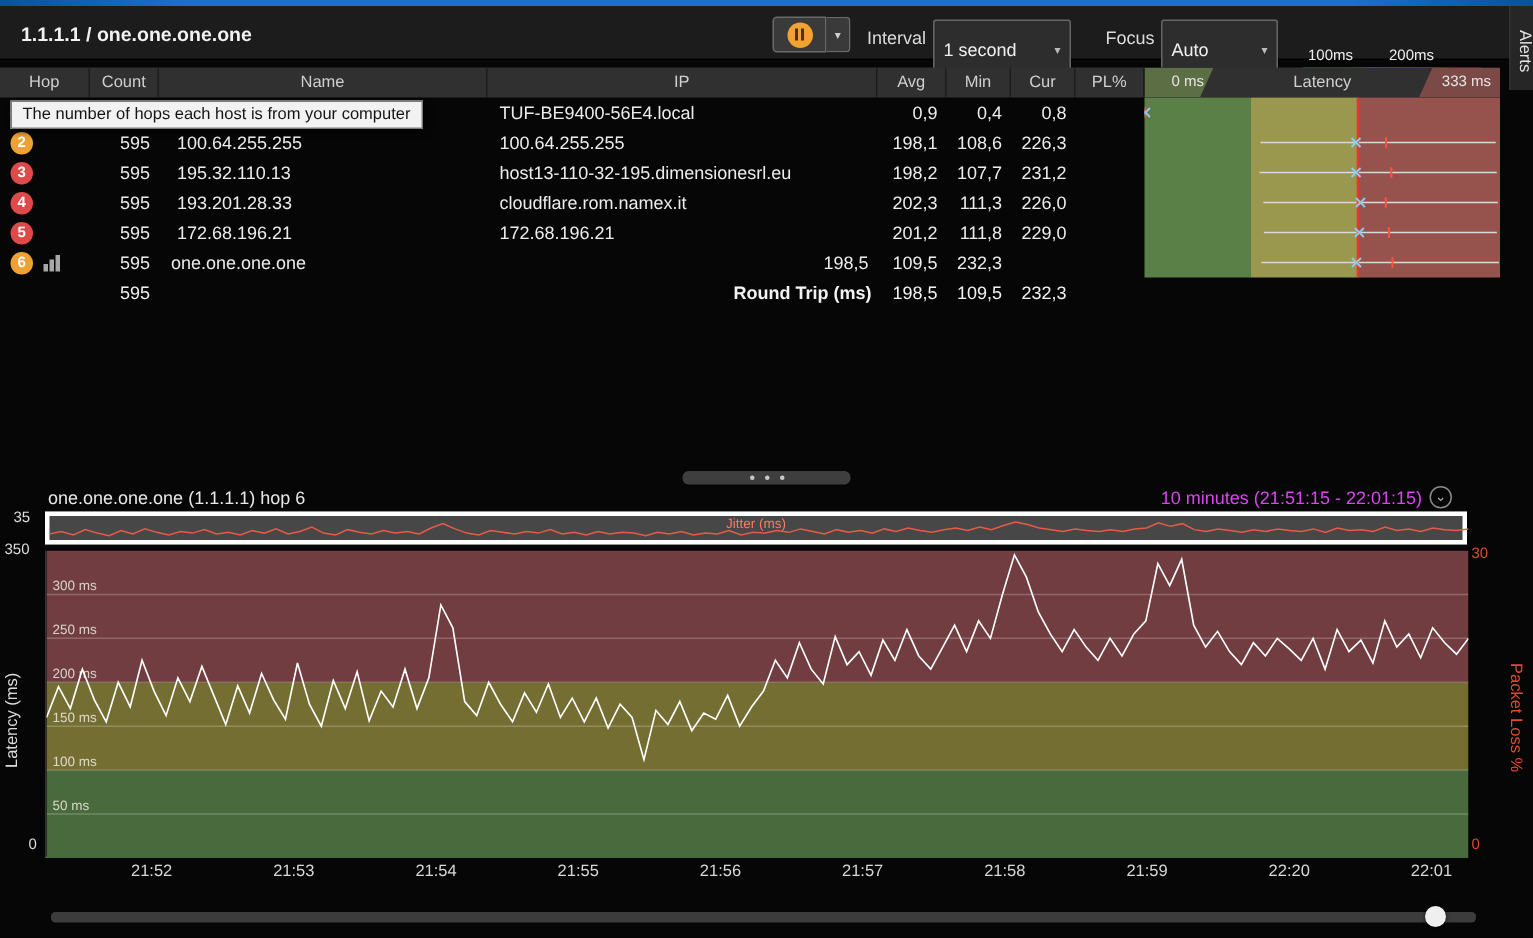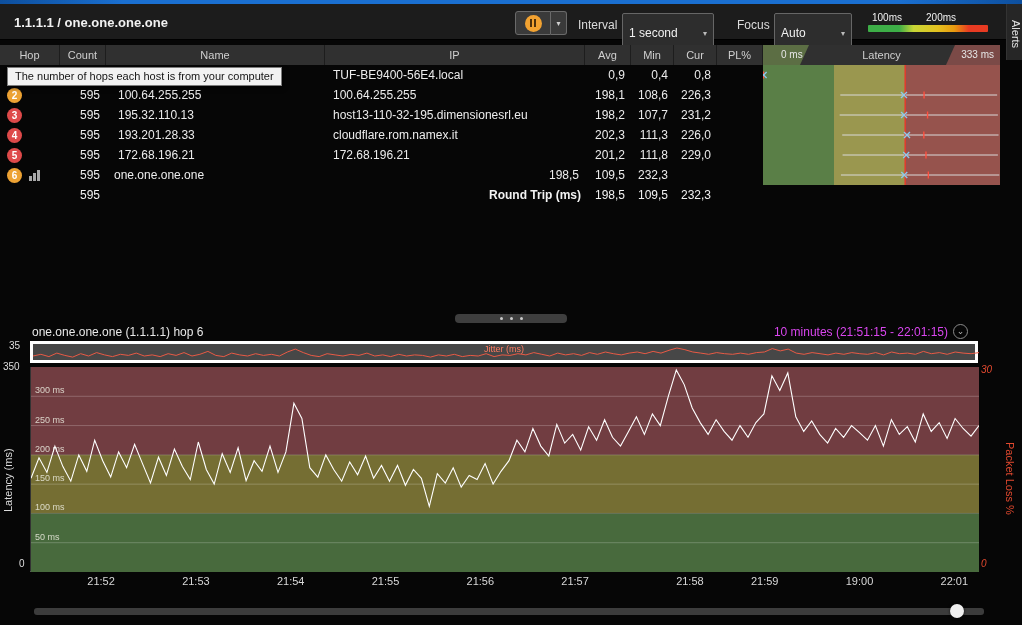--- a/index.html
+++ b/index.html
@@ -22,21 +22,21 @@
   .pause-dd { width:16px; height:24px; background:#3a3a3a; border:1px solid #6a6a6a; border-left:none; border-radius:0 3px 3px 0;
               color:#cfcfcf; font-size:8px; display:flex; align-items:center; justify-content:center; cursor:pointer; }
   .tool-lbl { position:absolute; top:14px; font-size:12px; color:#dcdcdc; }
   .lbl-interval { left:578px; } .lbl-focus { left:737px; }
   .select { position:absolute; top:9px; height:40px; background:#2d2d2d; border:1px solid #666; border-radius:2px;
             color:#f0f0f0; font-size:12px; display:flex; align-items:center; justify-content:space-between;
             padding:0 6px; cursor:pointer; }
   .sel-interval { left:622px; width:92px; } .sel-focus { left:774px; width:78px; }
   .select .dd { font-size:8px; color:#bbb; margin-left:6px; }
   .legend { position:absolute; left:868px; top:8px; width:120px; }
-  .legend-labels { display:flex; font-size:10px; color:#f0f0f0; }
+  .legend-labels { display:flex; font-size:10px; color:#f0f0f0;margin-top:20px; }
   .legend-labels span:first-child { margin-left:4px; }
   .legend-labels span:last-child { margin-left:24px; }
   .legend-bar { margin-top:2px; height:7px; border-radius:1px;
     background:linear-gradient(90deg,#3dae47 0%,#3dae47 26%,#c8d636 38%,#e3c11f 58%,#e8990f 72%,#e83b22 84%,#e83b22 100%); }
   .alerts-tab { position:absolute; right:0; top:4px; width:16px; height:56px; background:#262626; border-left:1px solid #333;
     color:#e4e4e4; font-size:11px; writing-mode:vertical-rl; text-align:center; padding-top:5px; cursor:pointer; }
 
   
   .grid-cols { display:grid; grid-template-columns:60px 46px 219px 260px 46px 43px 43px 46px 237px; }
   .thead { position:absolute; top:45px; left:0; width:1000px; height:20px; background:#303030; }
@@ -77,21 +77,21 @@
                   display:flex; align-items:center; justify-content:center; gap:7px; cursor:row-resize; }
   .split-handle .dot { width:3px; height:3px; border-radius:50%; background:#c9c9c9; }
 
   
   .tl-title { position:absolute; left:32px; top:325px; font-size:12px; color:#e8e8e8; }
   .tl-range { position:absolute; right:74px; top:325px; font-size:12px; color:#d946ef; }
   .tl-range-icon { position:absolute; right:54px; top:324px; width:15px; height:15px; border:1px solid #8a8a8a;
                    border-radius:50%; color:#b5b5b5; font-size:9px; line-height:13px; text-align:center; cursor:pointer; }
   .ax { position:absolute; font-size:10px; color:#dedede; }
   .ax-jmax { left:9px; top:340px; } .ax-ymax { left:3px; top:361px; } .ax-ymin { left:19px; top:558px; }
-  .ax-red { color:#e2492f;font-style:italic; }
+  .ax-red { color:#e2492f; }
   .ax-plmax { left:981px; top:364px; } .ax-plmin { left:981px; top:558px; }
   .ylab { position:absolute; left:2px; top:400px; height:160px; writing-mode:vertical-rl; transform:rotate(180deg);
           font-size:11px; color:#dcdcdc; text-align:center; }
   .y2lab { position:absolute; left:1004px; top:398px; height:160px; writing-mode:vertical-rl;
            font-size:11px; color:#e2492f; text-align:center; }
   .jitter-strip { position:absolute; left:30px; top:341px; width:948px; height:22px; background:#474747;
                   border:3px solid #ffffff; }
   .jitter-label { position:absolute; top:0; left:0; width:100%; text-align:center; font-size:9px; color:#ff7b61; z-index:2; }
   .jitter-strip svg, .plot svg { position:absolute; left:0; top:0; }
   .plot { position:absolute; left:30px; top:367px; width:948px; height:205px;
@@ -340,22 +340,22 @@
       </svg>
   </div>
 
   <div class="xticks" id="xticks">
       <span style="left: 51.1px;">21:52</span>
       <span style="left: 145.9px;">21:53</span>
       <span style="left: 240.7px;">21:54</span>
       <span style="left: 335.5px;">21:55</span>
       <span style="left: 430.3px;">21:56</span>
       <span style="left: 525.1px;">21:57</span>
-      <span style="left: 619.9px; margin-left: 20px;">21:58</span>
+      <span style="left: 619.9px;">21:58</span>
       <span style="left: 714.7px;">21:59</span>
-      <span style="left: 809.5px;">19:00</span>
+      <span style="left: 809.5px;">22:20</span>
       <span style="left: 904.3px;">22:01</span>
     </div>
 
   <div class="scrollbar">
     <div class="scroll-thumb"></div>
   </div>
 </div>
 
 </body></html>

